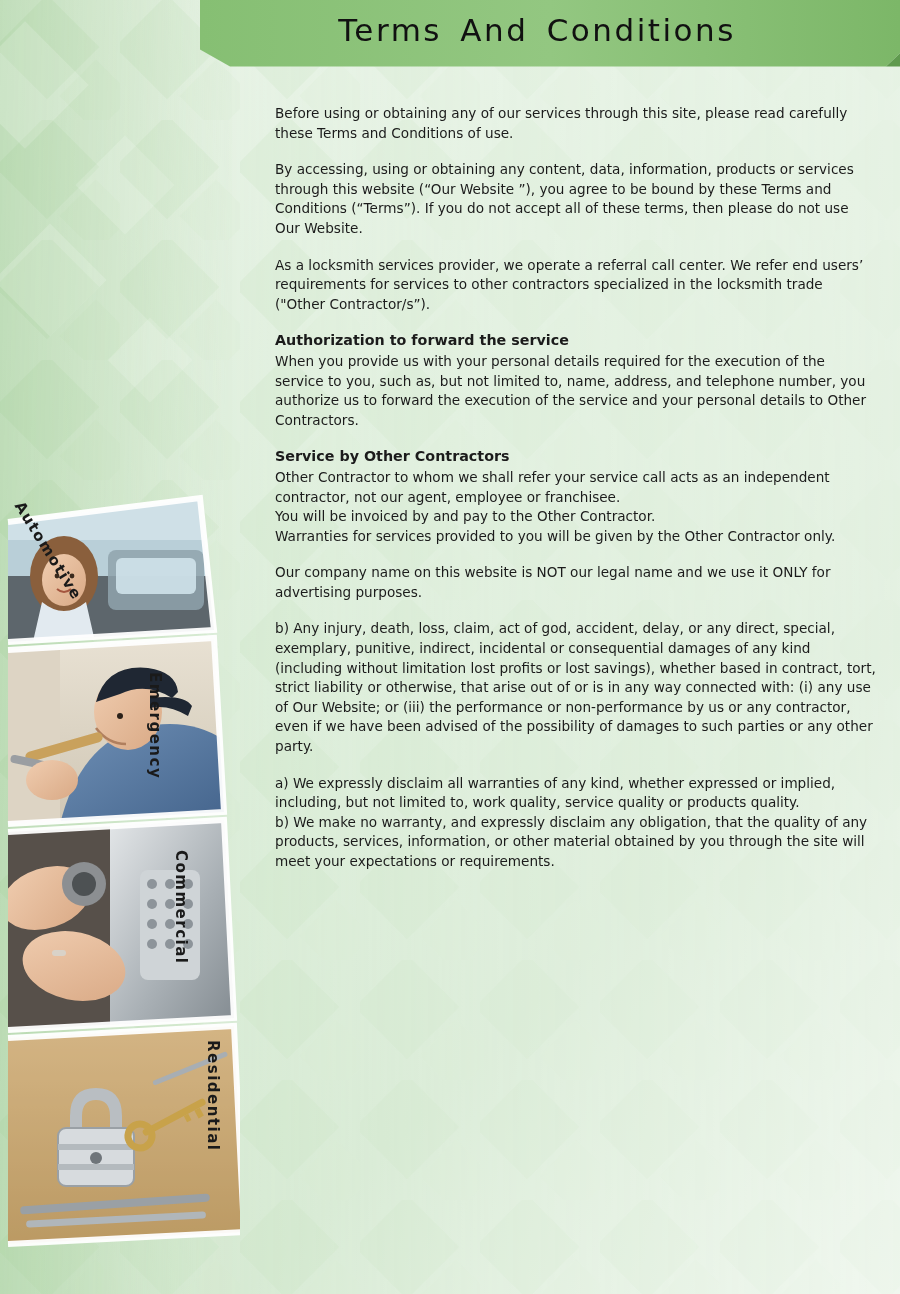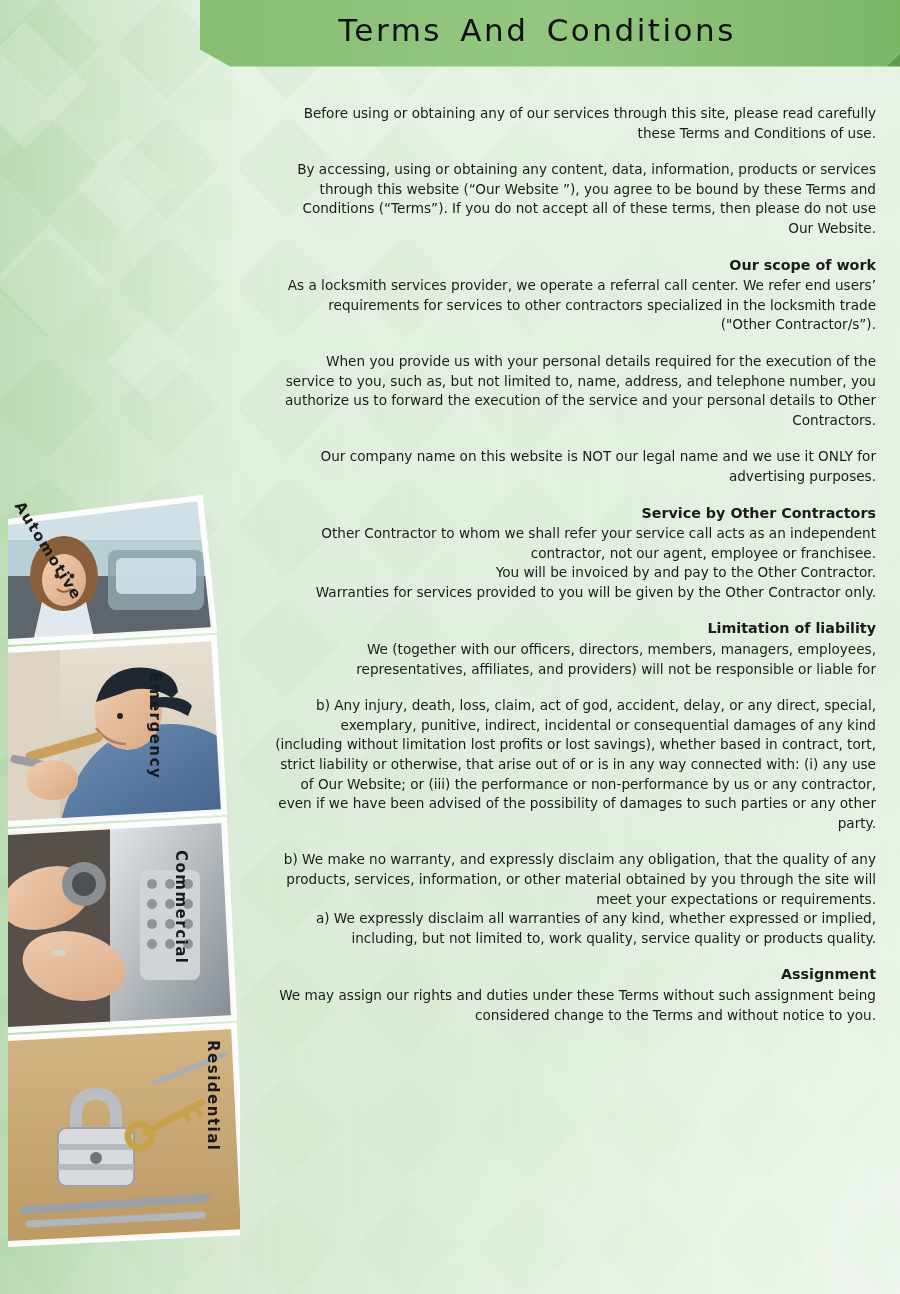--- a/index.html
+++ b/index.html
@@ -81,21 +81,21 @@
     z-index: 6;
     color: #1b1b1b;
     font-size: 13.6px;
     line-height: 19.6px;
   }
   .heading {
     font-weight: bold;
     font-size: 14.3px;
     margin: 0 0 1px 0;
   }
-  .block { margin: 0 0 17px 17px; text-align: right; }
+  .block { margin: 0 0 17px 17px; }
   .block p { margin: 0; }
 </style>
 </head>
 <body>
 
 <div class="bg"></div>
 
 <svg class="bg-diamonds" width="900" height="1294" viewBox="0 0 900 1294" preserveAspectRatio="none">
   <defs>
     <pattern id="dia" width="120" height="120" patternUnits="userSpaceOnUse" patternTransform="rotate(0)">
@@ -275,52 +275,44 @@
   <div class="block">
     <p>Before using or obtaining any of our services through this site, please read carefully these Terms and Conditions of use.</p>
   </div>
 
   <div class="block">
     <p>By accessing, using or obtaining any content, data, information, products or services through this website (“Our Website ”), you agree to be bound by these Terms and Conditions (“Terms”). If you do not accept all of these terms, then please do not use Our Website.</p>
   </div>
 
 
   <div class="block">
-    <div class="heading">Our scope of work</div>
     <p>As a locksmith services provider, we operate a referral call center. We refer end users’ requirements for services to other contractors specialized in the locksmith trade ("Other Contractor/s”).</p>
   </div>
 
   <div class="block">
+    <div class="heading">Authorization to forward the service</div>
     <p>When you provide us with your personal details required for the execution of the service to you, such as, but not limited to, name, address, and telephone number, you authorize us to forward the execution of the service and your personal details to Other Contractors.</p>
-  </div>
-
-  <div class="block">
-    <p>Our company name on this website is NOT our legal name and we use it ONLY for advertising purposes.</p>
   </div>
 
   <div class="block">
     <div class="heading">Service by Other Contractors</div>
     <p>Other Contractor to whom we shall refer your service call acts as an independent contractor, not our agent, employee or franchisee.</p>
     <p>You will be invoiced by and pay to the Other Contractor.</p>
     <p>Warranties for services provided to you will be given by the Other Contractor only.</p>
   </div>
 
   <div class="block">
-    <div class="heading">Limitation of liability</div>
-    <p>We (together with our officers, directors, members, managers, employees, representatives, affiliates, and providers) will not be responsible or liable for</p>
-  </div>
+    <p>Our company name on this website is NOT our legal name and we use it ONLY for advertising purposes.</p>
+  </div>
+
 
 
   <div class="block">
     <p>b) Any injury, death, loss, claim, act of god, accident, delay, or any direct, special, exemplary, punitive, indirect, incidental or consequential damages of any kind (including without limitation lost profits or lost savings), whether based in contract, tort, strict liability or otherwise, that arise out of or is in any way connected with: (i) any use of Our Website; or (iii) the performance or non-performance by us or any contractor, even if we have been advised of the possibility of damages to such parties or any other party.</p>
   </div>
 
   <div class="block">
+    <p>a) We expressly disclaim all warranties of any kind, whether expressed or implied, including, but not limited to, work quality, service quality or products quality.</p>
     <p>b) We make no warranty, and expressly disclaim any obligation, that the quality of any products, services, information, or other material obtained by you through the site will meet your expectations or requirements.</p>
-    <p>a) We expressly disclaim all warranties of any kind, whether expressed or implied, including, but not limited to, work quality, service quality or products quality.</p>
-  </div>
-
-  <div class="block">
-    <div class="heading">Assignment</div>
-    <p>We may assign our rights and duties under these Terms without such assignment being considered change to the Terms and without notice to you.</p>
-  </div>
+  </div>
+
 
 </div>
 
 </body></html>

